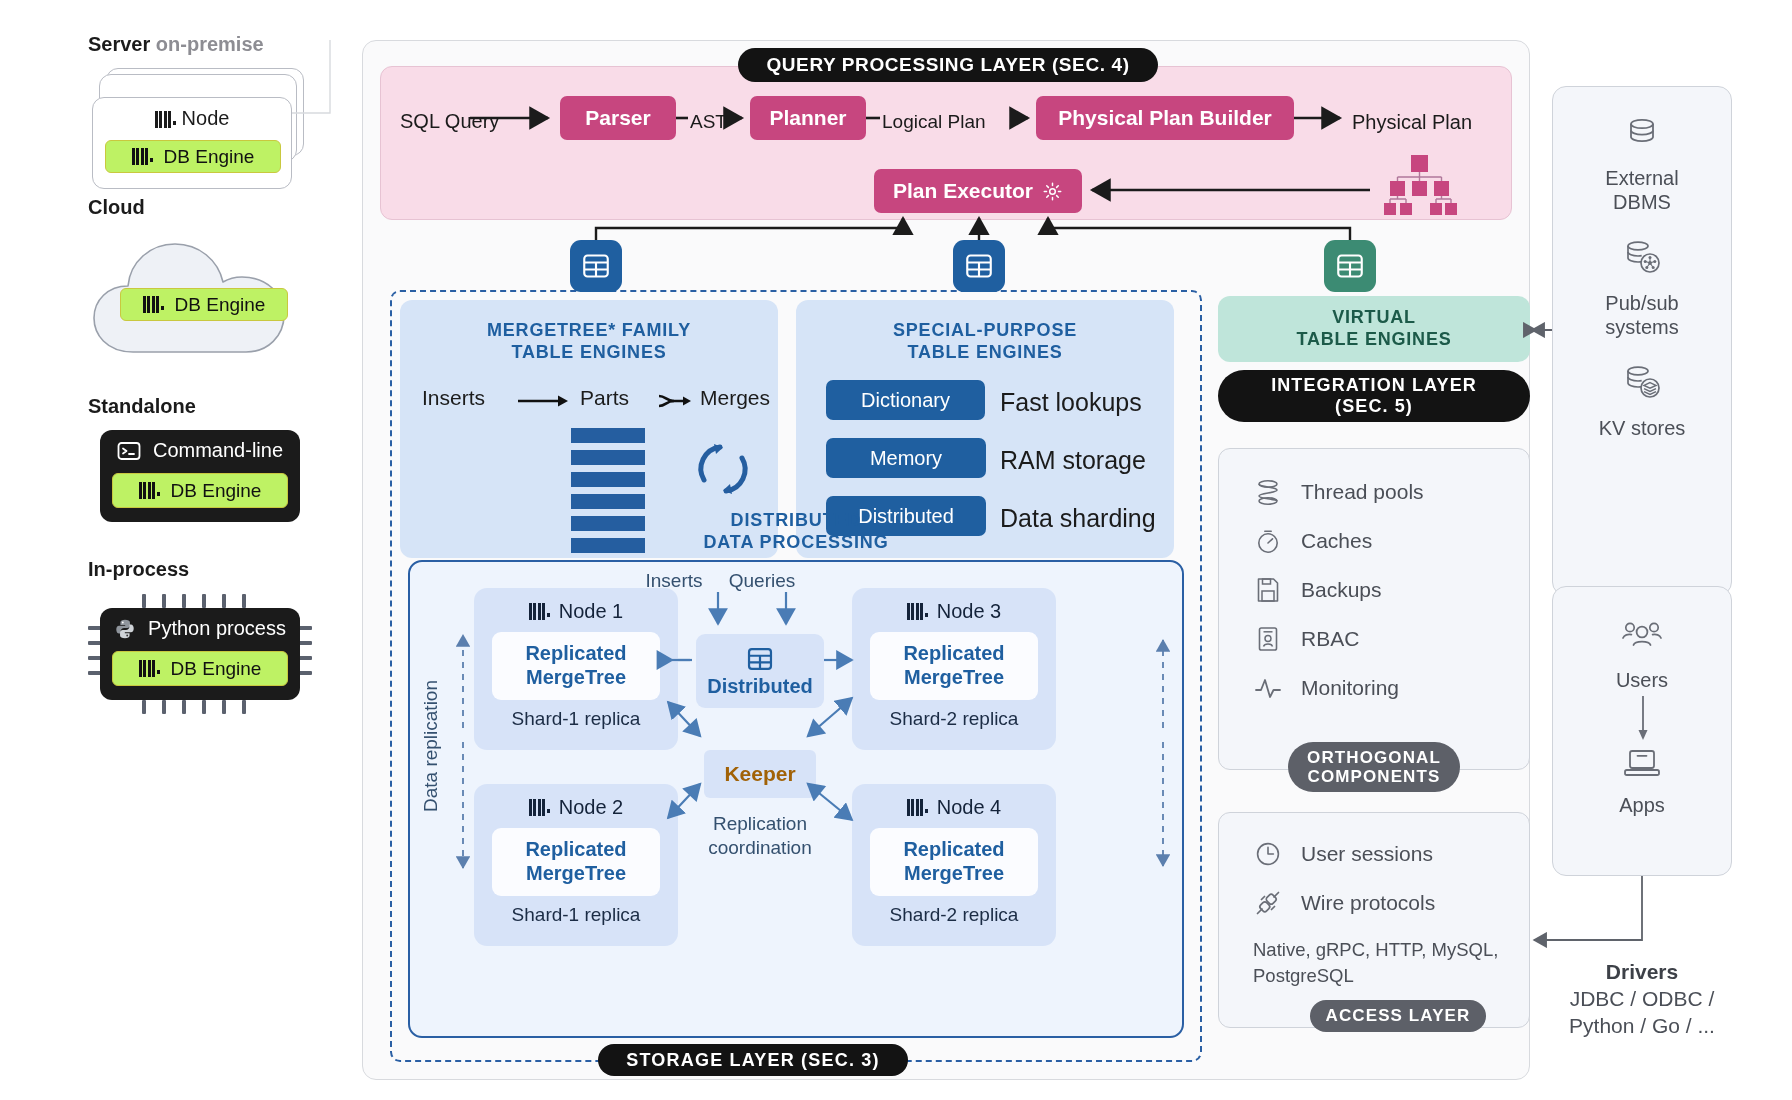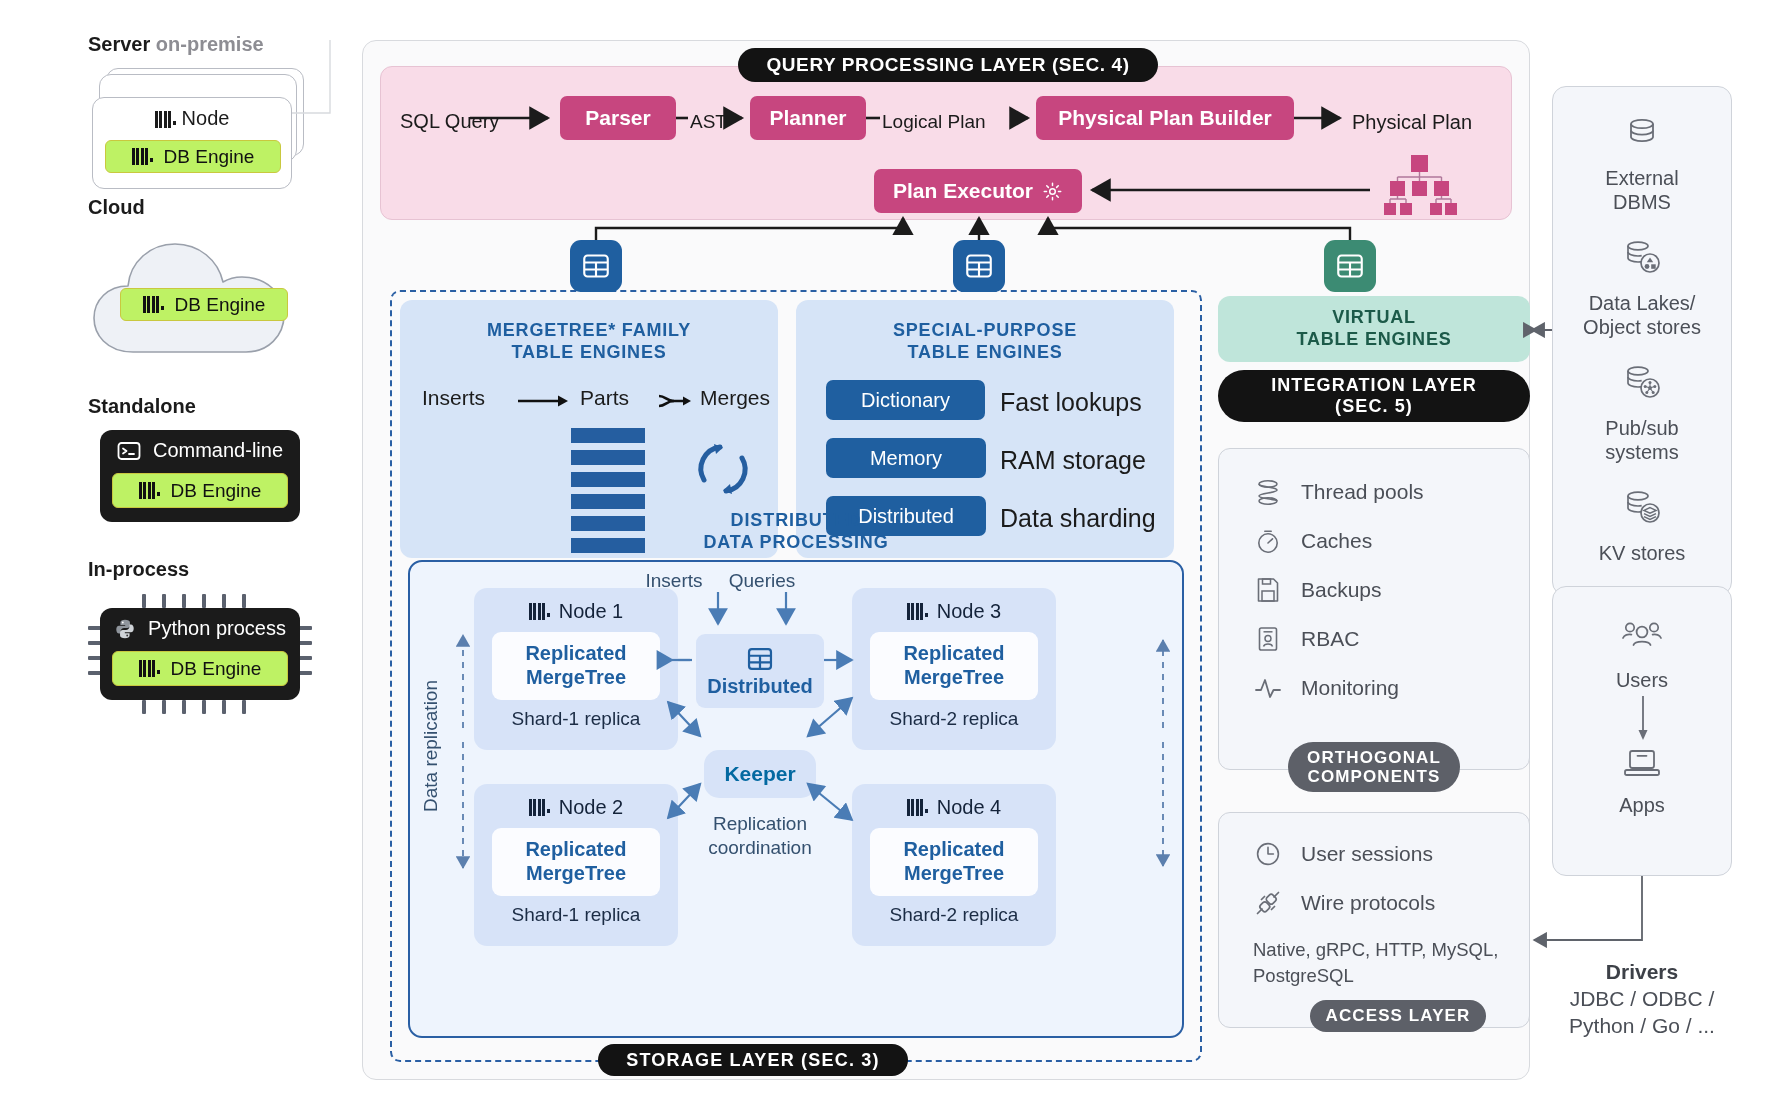--- a/index.html
+++ b/index.html
@@ -149,23 +149,23 @@
     display: flex; align-items: center; justify-content: center;
     text-align: center;
   }
   .shard { text-align: center; font-size: 19px; color: #1b2c45; }
   .dist-chip {
     position: absolute; background: #d7e3f8; border-radius: 9px;
     display: flex; flex-direction: column; align-items: center; justify-content: center;
     color: #1f5fa0; font-weight: 700; font-size: 20px; gap: 2px;
   }
   .keeper-chip {
-    position: absolute; background: #d7e3f8; border-radius: 15px;
+    position: absolute; background: #d7e3f8; border-radius: 6px;
     display: flex; align-items: center; justify-content: center;
-    color: #0369a1; font-weight: 700; font-size: 21px;
+    color: #a16207; font-weight: 700; font-size: 21px;
   }
   .ddp-text { position: absolute; font-size: 19px; color: #34506f; text-align: center; }
   .vert-text {
     position: absolute; font-size: 19px; color: #34506f;
     writing-mode: vertical-rl; transform: rotate(180deg);
   }
 
   
   .teal-card {
     position: absolute; background: #bfe5da; border-radius: 12px;
@@ -617,33 +617,20 @@
       <div class="ext-item">
         <svg width="42" height="42" viewBox="0 0 42 42">
           <ellipse cx="21" cy="11" rx="11" ry="4.2" fill="none" stroke="#6a6e77" stroke-width="1.8"></ellipse>
           <path d="M10 11 V24 C10 26.3 14.9 28.2 21 28.2 C27.1 28.2 32 26.3 32 24 V11" fill="none" stroke="#6a6e77" stroke-width="1.8"></path>
           <path d="M10 17.5 C10 19.8 14.9 21.7 21 21.7 C27.1 21.7 32 19.8 32 17.5" fill="none" stroke="#6a6e77" stroke-width="1.8"></path>
         </svg>
         <span class="lbl">External</span>
         <span class="lbl" style="margin-top:0">DBMS</span>
       </div>
 
-      <div class="ext-item" style="margin-top:22px;">
-        <svg width="46" height="44" viewBox="0 0 46 44">
-          <ellipse cx="19" cy="10" rx="10" ry="3.9" fill="none" stroke="#6a6e77" stroke-width="1.7"></ellipse>
-          <path d="M9 10 V22 C9 24.2 13.5 26 19 26 C21 26 22.8 25.8 24.3 25.4" fill="none" stroke="#6a6e77" stroke-width="1.7"></path>
-          <path d="M9 16 C9 18.2 13.5 20 19 20 C20.3 20 21.6 19.9 22.7 19.7" fill="none" stroke="#6a6e77" stroke-width="1.7"></path>
-          <circle cx="31" cy="27" r="9" fill="#f4f6fa" stroke="#6a6e77" stroke-width="1.7"></circle>
-          <path d="M31 21.5 L34.2 26.3 H27.8 Z" fill="#6a6e77"></path>
-          <circle cx="28" cy="30.5" r="2.4" fill="#6a6e77"></circle>
-          <rect x="32.2" y="28.3" width="4.5" height="4.5" fill="#6a6e77"></rect>
-        </svg>
-        <span class="lbl">Data Lakes/</span>
-        <span class="lbl" style="margin-top:0">Object stores</span>
-      </div>
 
       <div class="ext-item" style="margin-top:22px;">
         <svg width="46" height="44" viewBox="0 0 46 44">
           <ellipse cx="19" cy="10" rx="10" ry="3.9" fill="none" stroke="#6a6e77" stroke-width="1.7"></ellipse>
           <path d="M9 10 V22 C9 24.2 13.5 26 19 26 C21 26 22.8 25.8 24.3 25.4" fill="none" stroke="#6a6e77" stroke-width="1.7"></path>
           <path d="M9 16 C9 18.2 13.5 20 19 20 C20.3 20 21.6 19.9 22.7 19.7" fill="none" stroke="#6a6e77" stroke-width="1.7"></path>
           <circle cx="31" cy="27" r="9" fill="#f4f6fa" stroke="#6a6e77" stroke-width="1.7"></circle>
           <circle cx="31" cy="27" r="1.9" fill="#6a6e77"></circle>
           <circle cx="31" cy="21.6" r="1.5" fill="#6a6e77"></circle>
           <circle cx="26.2" cy="25.4" r="1.5" fill="#6a6e77"></circle>

